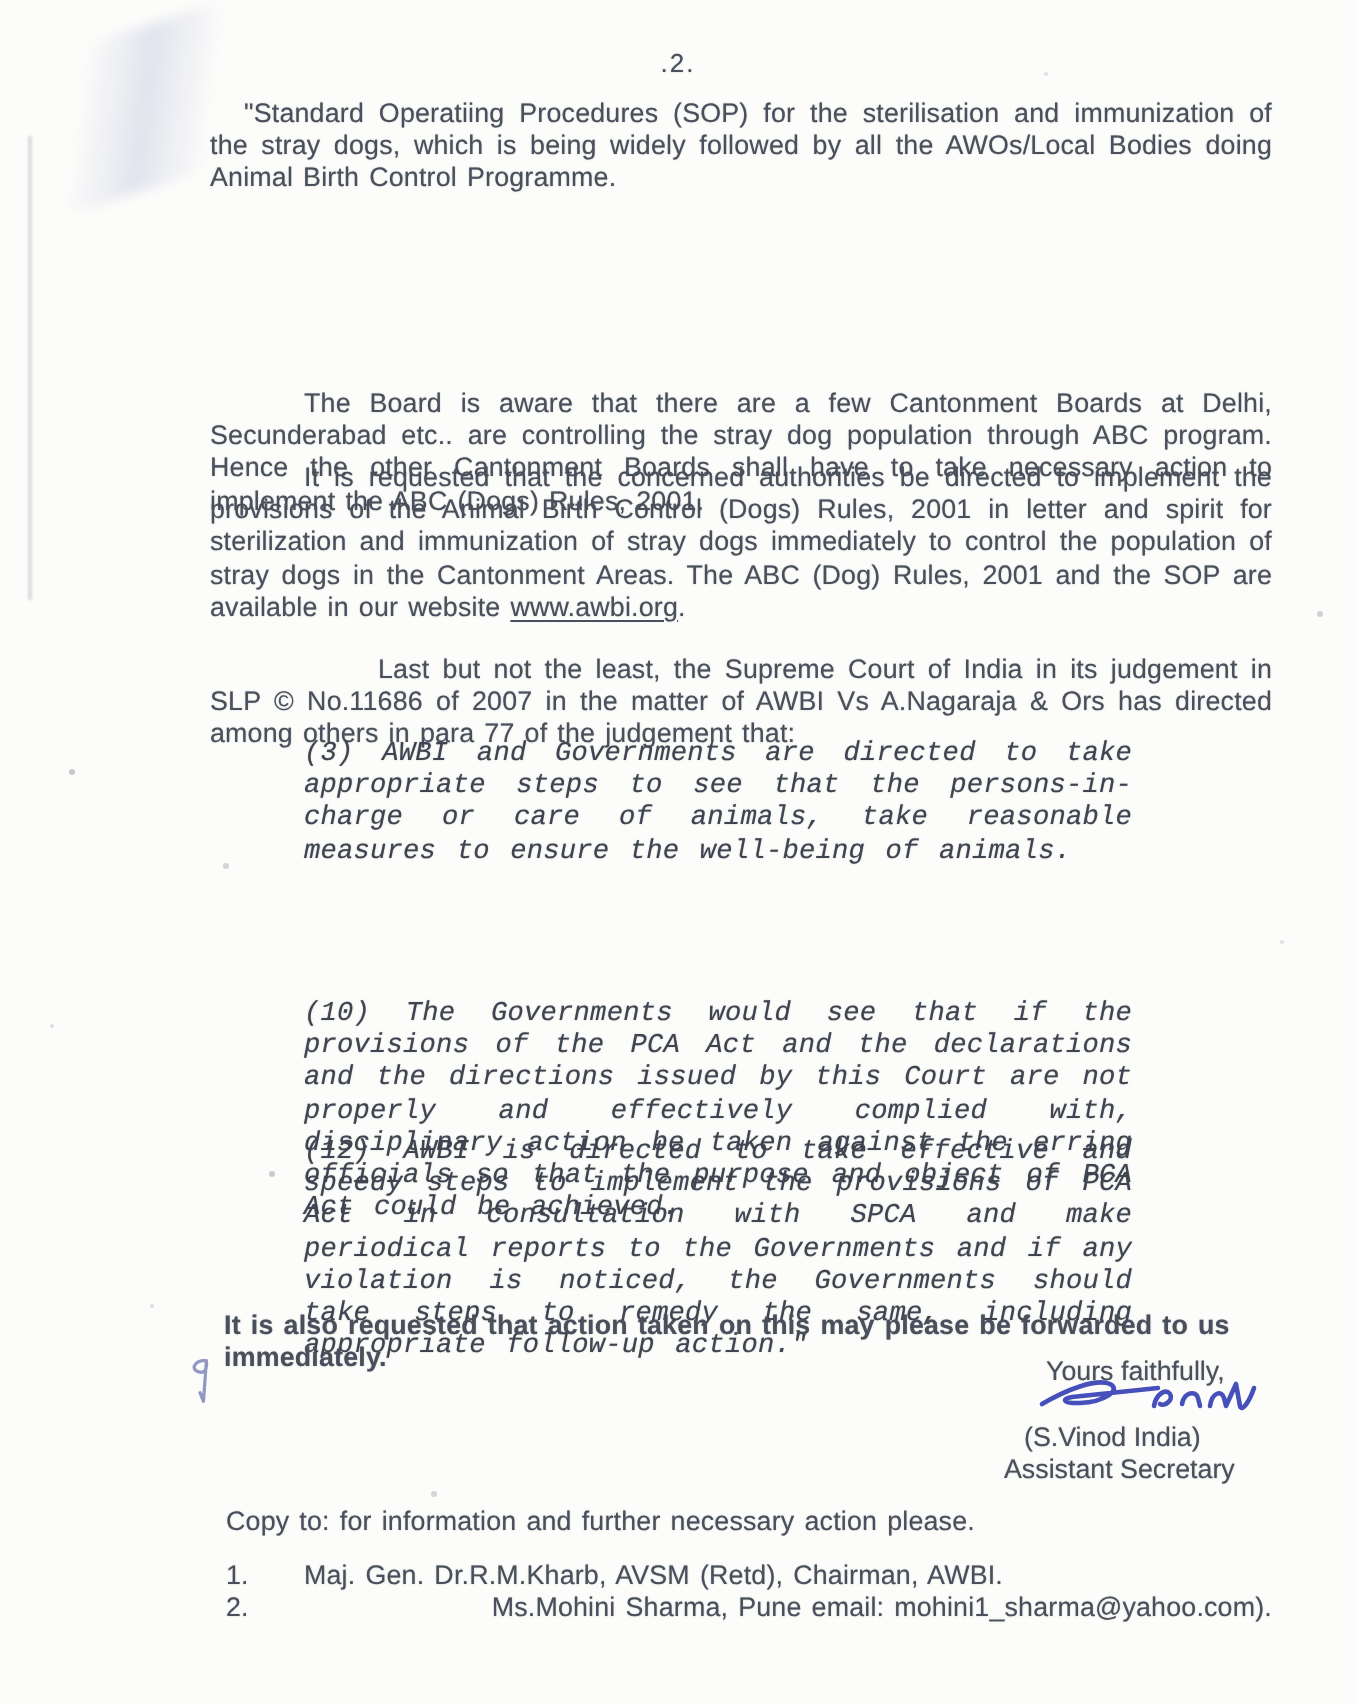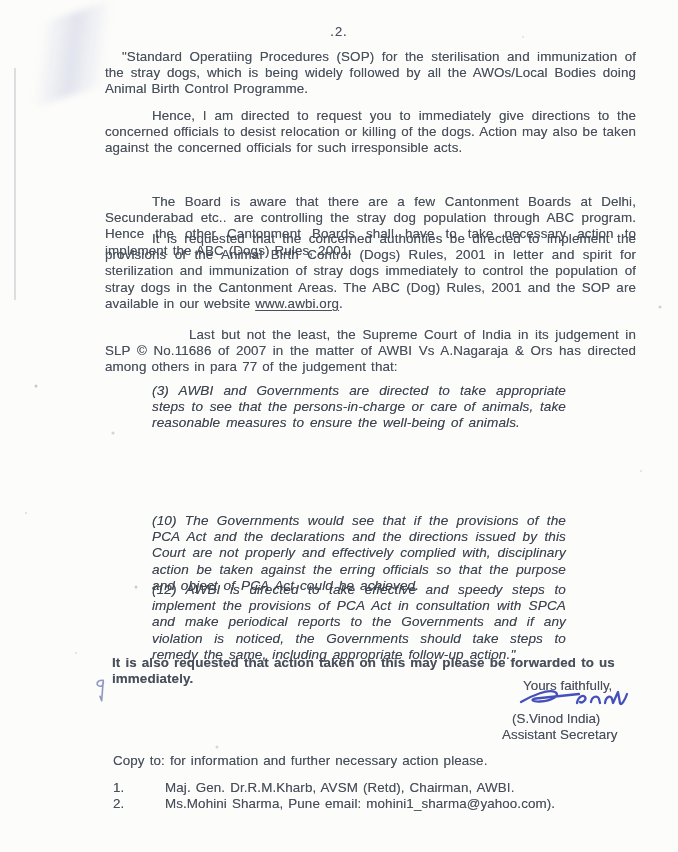--- a/index.html
+++ b/index.html
@@ -11,36 +11,35 @@
   }
   .txt{
     position:absolute;margin:0;
     font-size:13.4px;line-height:16.2px;
     text-align:justify;word-spacing:1.2px;letter-spacing:0.1px;
     text-shadow:0 0 0.6px rgba(73,80,92,0.55);
   }
   .body-block{left:105px;width:531px;}
   .quote-block{
     left:152px;width:414px;
-    font-family:Liberation Sans, sans-serif;
+    font-family:Liberation Mono, monospace;
     font-style:italic;font-size:13.6px;line-height:16.2px;
     color:#3e4450;word-spacing:2px;
     text-shadow:0 0 0.6px rgba(62,68,80,0.5);
-    margin-top:13px;
   }
   .ind-sm{text-indent:17px;}
   .ind-md{text-indent:47px;}
   .ind-lg{text-indent:84px;}
   .page-num{position:absolute;top:24px;left:0;width:678px;text-align:center;
     font-size:13px;letter-spacing:1px;margin:0;text-shadow:0 0 0.6px rgba(73,80,92,0.55);}
   .weblink{text-decoration:underline;text-underline-offset:2px;color:inherit;}
   .sig-line{position:absolute;margin:0;font-size:13.4px;white-space:nowrap;
     text-shadow:0 0 0.6px rgba(73,80,92,0.55);text-align:center;}
   .copy-num{position:absolute;left:113px;}
-  .copy-txt{position:absolute;left:152px;margin-left:13px;}
+  .copy-txt{position:absolute;left:152px;}
   
   .smudge{
     position:absolute;top:16px;left:-6px;width:150px;height:78px;
     background:linear-gradient(115deg,rgba(183,188,216,0) 32%,rgba(183,188,216,0.38) 52%,rgba(183,188,216,0) 72%);
     transform:rotate(-18deg);filter:blur(3px);pointer-events:none;
   }
   .fold-line{
     position:absolute;top:68px;left:14px;width:1.5px;height:232px;
     background:rgba(140,144,158,0.28);filter:blur(0.4px);pointer-events:none;
   }
@@ -67,21 +66,20 @@
 <div class="page">
 
   <div class="smudge"></div>
   <div class="fold-line"></div>
   <div class="specks"></div>
 
   <p class="page-num">.2.</p>
 
   <p class="txt body-block ind-sm" style="top:49px;">"Standard Operatiing Procedures (SOP) for the sterilisation and immunization of the stray dogs, which is being widely followed by all the AWOs/Local Bodies doing Animal Birth Control Programme.</p>
 
-  <p class="txt body-block ind-md" style="top:108px;">Hence, I am directed to request you to immediately give directions to the concerned officials to desist relocation or killing of the dogs. Action may also be taken against the concerned officials for such irresponsible acts.</p>
 
   <p class="txt body-block ind-md" style="top:165px;margin-top:29px;">The Board is aware that there are a few Cantonment Boards at Delhi, Secunderabad etc.. are controlling the stray dog population through ABC program. Hence the other Cantonment Boards shall have to take necessary action to implement the ABC (Dogs) Rules, 2001.</p>
 
   <p class="txt body-block ind-md" style="top:231px;"><span>It is requested that the concerned authorities be directed to implement the provisions of the Animal Birth Control (Dogs) Rules, 2001 in letter and spirit for sterilization and immunization of stray dogs immediately to control the population of stray dogs in the Cantonment Areas. The ABC (Dog) Rules, 2001 and the SOP are available in our website </span><span class="weblink">www.awbi.org</span><span>.</span></p>
 
   <p class="txt body-block ind-lg" style="top:311px;margin-top:16px;">Last but not the least, the Supreme Court of India in its judgement in SLP © No.11686 of 2007 in the matter of AWBI Vs A.Nagaraja &amp; Ors has directed among others in para 77 of the judgement that:</p>
 
   <p class="txt quote-block" style="top:370px;">(3) AWBI and Governments are directed to take appropriate steps to see that the persons-in-charge or care of animals, take reasonable measures to ensure the well-being of animals.</p>
 
 
@@ -106,15 +104,15 @@
 
   <p class="sig-line" style="top:711px;left:512px;">(S.Vinod India)</p>
   <p class="sig-line" style="top:727px;left:502px;">Assistant Secretary</p>
 
   <p class="txt" style="top:753px;left:113px;width:523px;text-align:left;">Copy to: for information and further necessary action please.</p>
 
   <p class="txt copy-num" style="top:780px;">1.</p>
   <p class="txt copy-txt" style="top:780px;width:484px;text-align:left;">Maj. Gen. Dr.R.M.Kharb, AVSM (Retd), Chairman, AWBI.</p>
 
   <p class="txt copy-num" style="top:796px;">2.</p>
-  <p class="txt copy-txt" style="top:796px;width:484px;text-align:left;">Ms.Mohini Sharma, Pune email: mohini1_sharma@yahoo.com).</p>
+  <p class="txt copy-txt" style="top:796px;width:484px;text-align:right;">Ms.Mohini Sharma, Pune email: mohini1_sharma@yahoo.com).</p>
 
 </div>
 
 </body></html>

